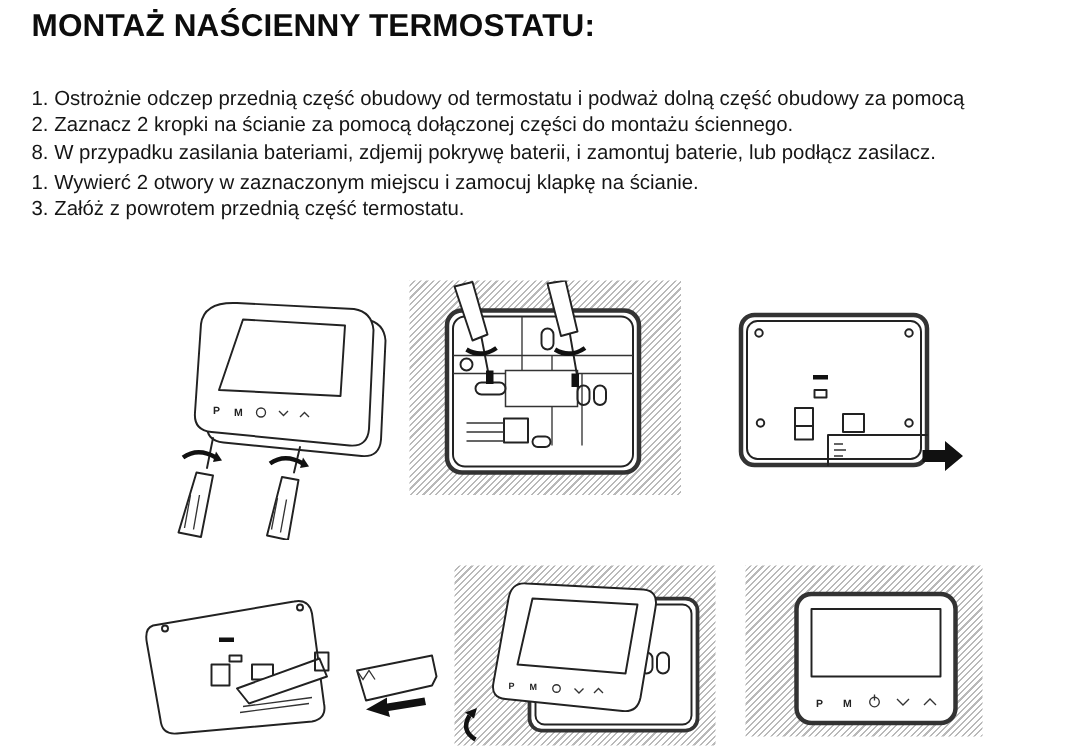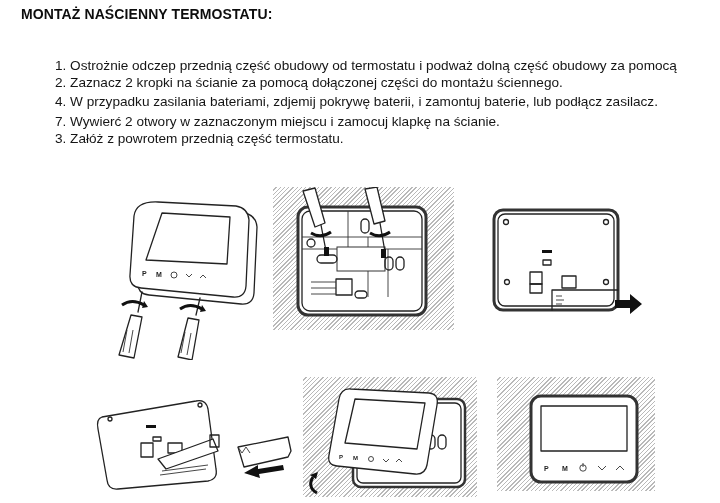--- a/index.html
+++ b/index.html
@@ -1,38 +1,38 @@
 <!DOCTYPE html>
 <html><head>
 <meta charset="utf-8">
 <style>
   html, body { margin:0; padding:0; background:#ffffff; }
   body { width:720px; height:503px; position:relative; overflow:hidden; font-family:"Liberation Sans", sans-serif; color:#111; }
-  .title { position:absolute; left:21px; top:6px; font-size:14px; font-weight:bold; letter-spacing:0.1px; color:#0d0d0d; }
+  .title { position:absolute; left:21px; top:6px; font-size:21px; font-weight:bold; letter-spacing:0.1px; color:#0d0d0d; }
   .steps { position:absolute; left:21px; top:57px; width:700px; font-size:13.6px; line-height:17.2px; color:#151515; }
-  .steps div { white-space:nowrap;margin-left:34px; }
+  .steps div { white-space:nowrap; }
   .steps .gap { margin-top:2px; }
   .fig { position:absolute; }
   .hatch { background: repeating-linear-gradient(135deg, #ffffff 0px, #ffffff 2px, #b9b9b9 2px, #b9b9b9 3px); }
   svg { display:block; }
   .ln { fill:none; stroke:#222; stroke-width:1.3; stroke-linejoin:round; stroke-linecap:round; }
   .lnw { fill:#fff; stroke:#222; stroke-width:1.3; stroke-linejoin:round; stroke-linecap:round; }
   .thin { fill:none; stroke:#333; stroke-width:0.9; }
   .blk { fill:#111; stroke:none; }
 </style>
 </head>
 <body>
 
 <div class="title">MONTAŻ NAŚCIENNY TERMOSTATU:</div>
 
 <div class="steps">
   <div>1. Ostrożnie odczep przednią część obudowy od termostatu i podważ dolną część obudowy za pomocą</div>
   <div>2. Zaznacz 2 kropki na ścianie za pomocą dołączonej części do montażu ściennego.</div>
-  <div class="gap">4. W przypadku zasilania bateriami, zdjemij pokrywę baterii, i zamontuj baterie, lub podłącz zasilacz.</div>
-  <div class="gap">7. Wywierć 2 otwory w zaznaczonym miejscu i zamocuj klapkę na ścianie.</div>
+  <div class="gap">8. W przypadku zasilania bateriami, zdjemij pokrywę baterii, i zamontuj baterie, lub podłącz zasilacz.</div>
+  <div class="gap">1. Wywierć 2 otwory w zaznaczonym miejscu i zamocuj klapkę na ścianie.</div>
   <div>3. Załóż z powrotem przednią część termostatu.</div>
 </div>
 
 <div class="fig" style="left:100px;top:180px;width:175px;height:180px;">
   <svg width="175" height="180" viewBox="0 0 175 180">
 
     <path class="lnw" d="M60 25 L140 30 Q152 32 153 44 L150 110 Q149 122 137 121 L45 112 Q33 111 34 99 L38 40 Q40 24 60 25 Z" transform="translate(4,3)"></path>
     <path class="lnw" d="M58 22 L136 26 Q148 28 149 40 L146 106 Q145 118 133 117 L41 108 Q29 107 30 95 L34 36 Q36 21 58 22 Z"></path>
 
     <path class="ln" d="M62 33 L130 37 L127 84 L46 80 Z"></path>

